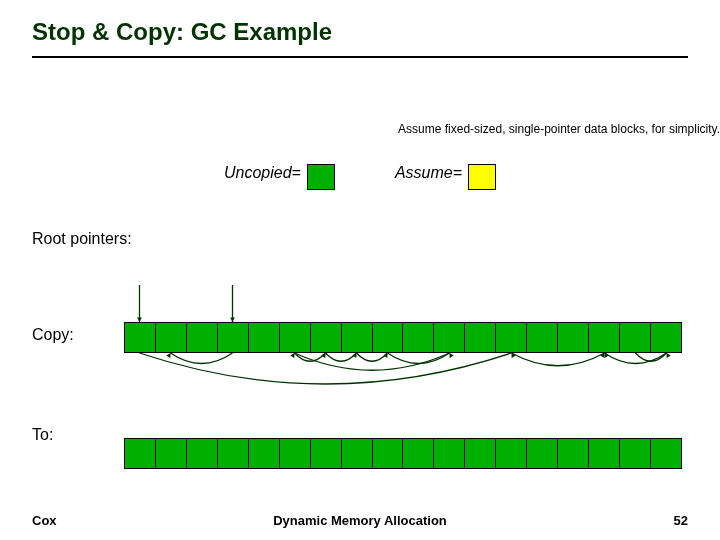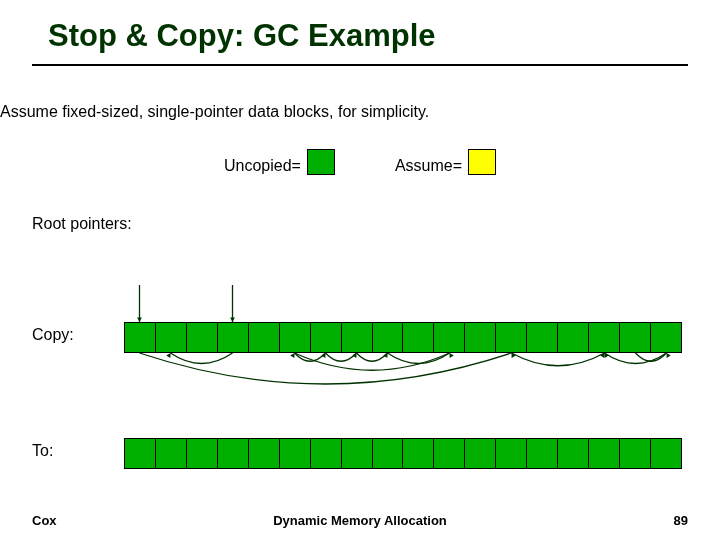--- a/index.html
+++ b/index.html
@@ -5,36 +5,36 @@
   * { box-sizing: border-box; margin: 0; padding: 0; }
   body {
     width: 720px; height: 540px;
     font-family: Verdana, Geneva, sans-serif;
     background: #fff; color: #000;
     position: relative; overflow: hidden;
   }
   .title {
     color: #003300;
     font-weight: bold;
-    font-size: 31px;
-    padding: 18px 0 10px 48px;
+    font-size: 24px;
+    padding: 18px 0 10px 32px;
   }
   .hr {
     border: none; border-top: 2px solid #000;
     margin: 0 32px 0 32px;
   }
   .assume {
-    font-size: 16px; text-align: left;
-    margin: 37px 0 0 0;
+    font-size: 12px; text-align: right;
+    margin: 64px 0 0 0;
   }
   .legend {
     display: flex; justify-content: center; gap: 60px;
     margin: 28px 0 0 0; font-size: 16px;
   }
-  .legend .item { display: flex; align-items: flex-end; gap: 6px; }
+  .legend .item { display: flex; align-items: flex-start; gap: 6px; font-style: italic; }
   .swatch {
     width: 28px; height: 26px; border: 1px solid #000;
     display: inline-block;
   }
   .swatch.uncopied { background: #00b000; }
   .swatch.copied   { background: #ffff00; }
   .roots {
     font-size: 16px; margin: 40px 0 12px 32px;
   }
   .rowlabel {
@@ -49,21 +49,21 @@
   }
   .bar .cell {
     flex: 1 1 0;
     border-right: 1px solid #000;
     border-top: 1px solid #000; border-bottom: 1px solid #000;
     background: #00b000;
   }
   .from-bar { top: 322px; }
   .to-bar   { top: 438px; }
   .from-label { top: 326px; }
-  .to-label   { top: 442px; }
+  .to-label   { top: 426px; }
   .svg-arrows {
     position: absolute; left: 124px; top: 285px;
     width: 558px; height: 140px; pointer-events: none;
   }
   .svg-arrows path, .svg-arrows line {
     stroke: #003300; stroke-width: 1.3; fill: none;
   }
   .arrowhead { fill: #003300; }
   .footer {
     position: absolute; bottom: 12px; left: 0; right: 0;
@@ -160,14 +160,14 @@
     <polygon points="480.5,68 484.7699298829973,70.60148011606596 480.61798292645454,72.99860780908696" class="arrowhead"></polygon>
     <path d="M 542.5 68 Q 511.5 89 480.5 68"></path>
     <polygon points="480.5,68 480.38201707354546,72.99860780908696 476.2300701170027,70.60148011606596" class="arrowhead"></polygon>
     <path d="M 511.5 68 Q 527 84.5 542.5 68"></path>
     <polygon points="542.5,68 546.7699298829973,70.60148011606596 542.6179829264546,72.99860780908696" class="arrowhead"></polygon>
   </svg>
 
 <div class="footer">
   <span>Cox</span>
   <span class="center">Dynamic Memory Allocation</span>
-  <span>89</span>
+  <span>52</span>
 </div>
 
 </body></html>

